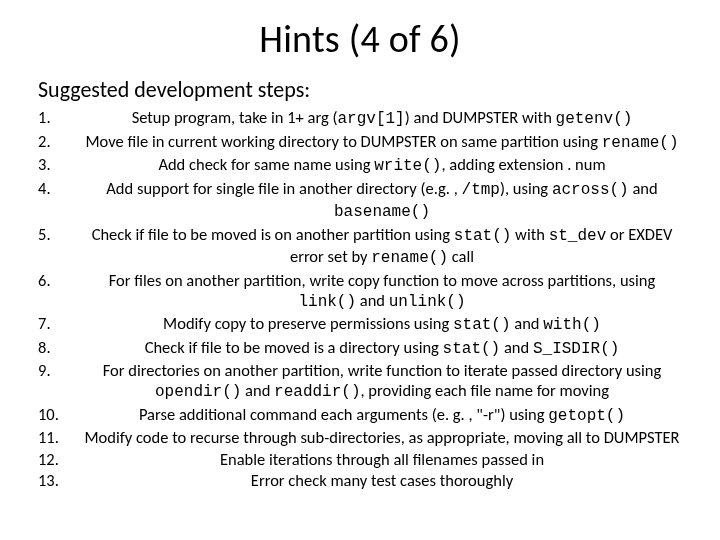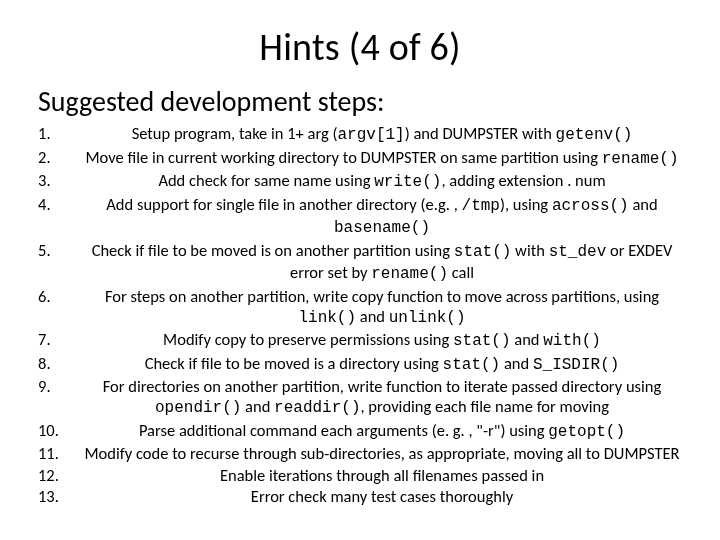--- a/index.html
+++ b/index.html
@@ -8,31 +8,31 @@
     width: 720px;
     height: 540px;
     background: #fff;
     font-family: Calibri, "Segoe UI", Arial, sans-serif;
     color: #000;
   }
   .slide {
     box-sizing: border-box;
     width: 720px;
     height: 540px;
-    padding: 18px 38px 18px 38px;
+    padding: 10px 38px 18px 38px;
   }
   .title {
     text-align: center;
     font-size: 38px;
     font-weight: 400;
     margin: 6px 0 14px 0;
     letter-spacing: 0.2px;
   }
   .subhead {
-    font-size: 28px;
+    font-size: 22px;
     margin: 0 0 4px 0;
   }
   ol.steps {
     margin: 0;
     padding: 0 0 0 44px;
     list-style: none;
     counter-reset: step;
     text-align: center;
   }
   ol.steps li {
@@ -59,21 +59,21 @@
 
 <div class="slide">
   <div class="title">Hints (4 of 6)</div>
   <div class="subhead">Suggested development steps:</div>
   <ol class="steps" id="steps">
       <li><span>Setup program, take in 1+ arg (</span><span class="code">argv[1]</span><span>) and DUMPSTER with </span><span class="code">getenv()</span></li>
       <li><span>Move file in current working directory to DUMPSTER on same partition using </span><span class="code">rename()</span></li>
       <li><span>Add check for same name using </span><span class="code">write()</span><span>, adding extension . num</span></li>
       <li><span>Add support for single file in another directory (e.g. , </span><span class="code">/tmp</span><span>), using </span><span class="code">across()</span><span> and </span><span class="code">basename()</span></li>
       <li><span>Check if file to be moved is on another partition using </span><span class="code">stat()</span><span> with </span><span class="code">st_dev</span><span>  or EXDEV error set by </span><span class="code">rename()</span><span> call</span></li>
-      <li><span>For steps on another partition, write copy function to move across partitions, using </span><span class="code">link()</span><span> and </span><span class="code">unlink()</span></li>
+      <li><span>For files on another partition, write copy function to move across partitions, using </span><span class="code">link()</span><span> and </span><span class="code">unlink()</span></li>
       <li><span>Modify copy to preserve permissions using </span><span class="code">stat()</span><span> and </span><span class="code">with()</span></li>
       <li><span>Check if file to be moved is a directory using </span><span class="code">stat()</span><span> and </span><span class="code">S_ISDIR()</span></li>
       <li><span>For directories on another partition, write function to iterate passed directory using </span><span class="code">opendir()</span><span> and </span><span class="code">readdir()</span><span>, providing each file name for moving</span></li>
       <li><span>Parse additional command each arguments (e. g. , "-r") using </span><span class="code">getopt()</span></li>
       <li><span>Modify code to recurse through sub-directories, as appropriate, moving all to DUMPSTER</span></li>
       <li><span>Enable iterations through all filenames passed in</span></li>
       <li><span>Error check many test cases thoroughly</span></li>
     </ol>
 </div>
 

